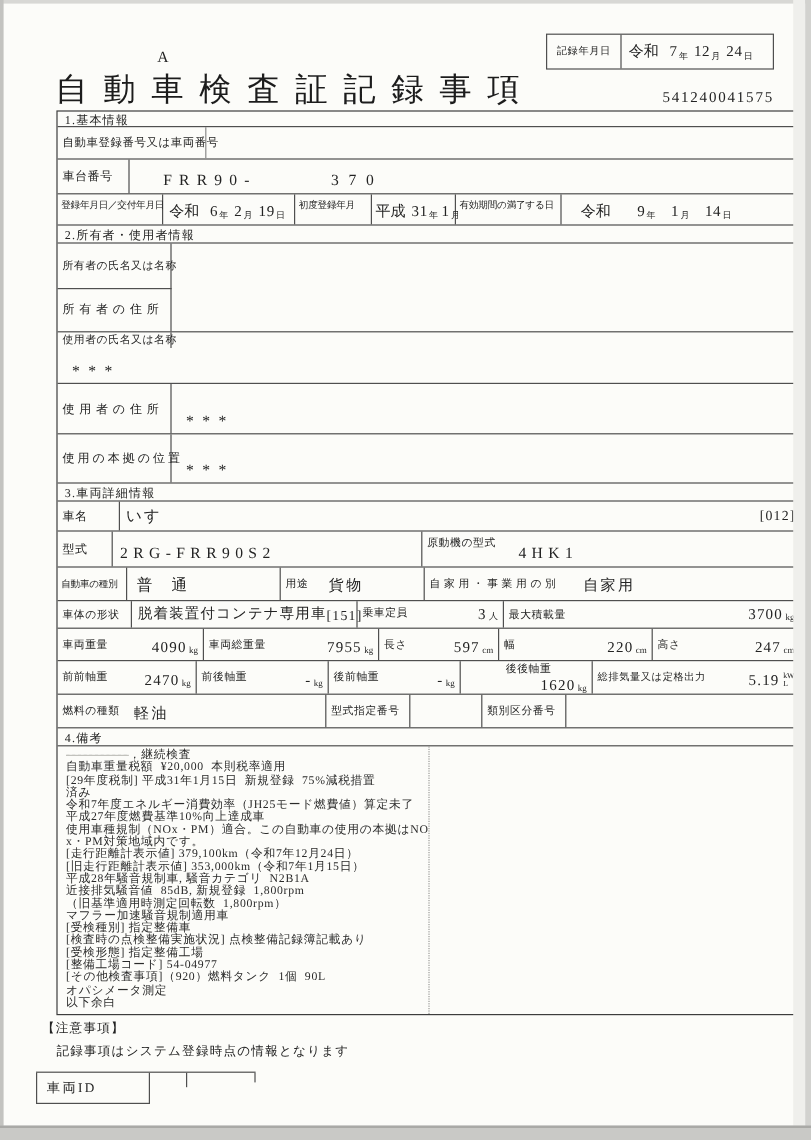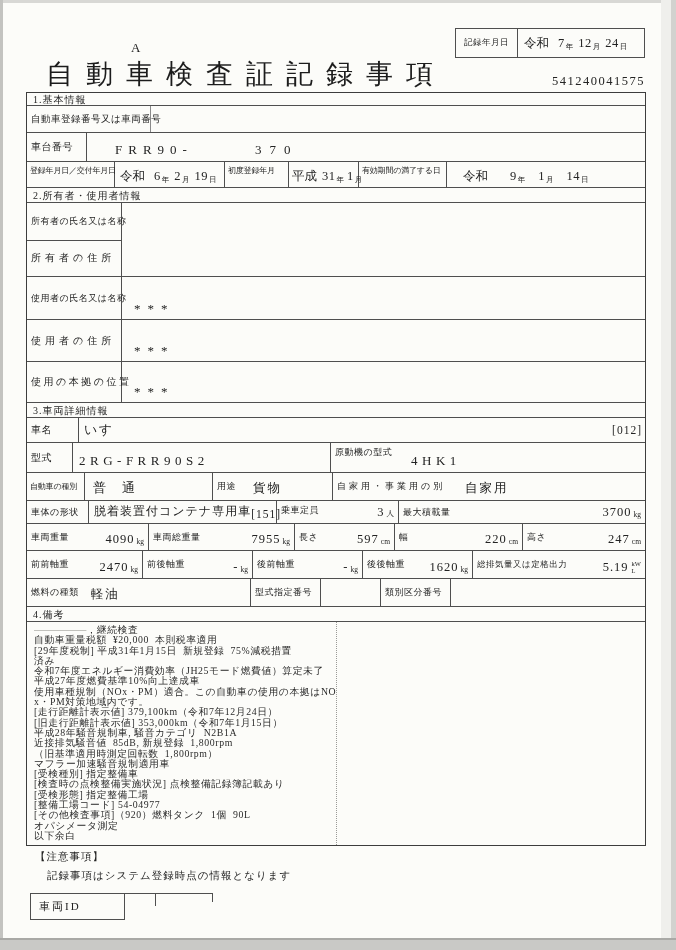--- a/index.html
+++ b/index.html
@@ -35,21 +35,21 @@
 
   
   .edate{display:flex;align-items:baseline;white-space:nowrap;}
   .edate .era{font-size:12.5px;margin-right:9px;}
   .edate .n{font-size:12.5px;letter-spacing:0.5px;}
   .edate .u{font-size:7.5px;margin:0 5px 0 1px;position:relative;top:2px;}
   .edate.widegap .era{margin-right:22px;}
   .edate.widegap .u{margin-right:13px;}
 
   
-  .form{position:absolute;left:26px;top:92px;width:620px;border:1px solid var(--line-dark);background:var(--paper);z-index:2;}
+  .form{position:absolute;left:47px;top:92px;width:620px;border:1px solid var(--line-dark);background:var(--paper);z-index:2;}
   .frow{display:flex;border-bottom:1px solid var(--line);position:relative;}
   .frow.noline{border-bottom:none;gap:28px;}
   .frow.labelline{border-bottom:none;}
   .frow.labelline::after{content:"";position:absolute;left:0;bottom:-1px;width:95px;height:1px;background:var(--line);}
   .shead{font-size:10px;padding:1px 0 0 6px;letter-spacing:1px;align-items:center;}
   .c{border-right:1px solid var(--line);display:flex;align-items:center;position:relative;min-width:0;}
   .c.nbr{border-right:none;}
   .c.fx{flex:1;}
   .lbl{font-size:10px;letter-spacing:0.5px;padding-left:4px;white-space:nowrap;}
   .lbl-tiny{font-size:8px;letter-spacing:-0.2px;padding-left:3px;white-space:nowrap;}
@@ -194,21 +194,21 @@
     <div class="c fx nbr"></div>
   </div>
 
   <div class="frow" style="height:37px;">
     <div class="c" style="width:95px;">
       <span class="lbl spaced-lbl">所有者の住所</span>
     </div>
     <div class="c fx nbr"></div>
   </div>
 
-  <div class="frow" style="height:43px;">
+  <div class="frow" style="height:43px;flex-direction:column;">
     <div class="c" style="width:95px;">
       <span class="lbl-sm">使用者の氏名又は名称</span>
     </div>
     <div class="c fx nbr">
       <span class="stars">***</span>
     </div>
   </div>
 
   <div class="frow" style="height:42px;">
     <div class="c" style="width:95px;">
@@ -355,21 +355,21 @@
           <span class="unit">kg</span>
         </span>
     </div>
     <div class="c" style="width:110px;">
       <span class="lbl-sm">後前軸重</span>
       <span class="rightval">
           <span class="num">-</span>
           <span class="unit">kg</span>
         </span>
     </div>
-    <div class="c" style="width:110px;">
+    <div class="c" style="width:110px;flex-direction:column;">
       <span class="lbl-sm">後後軸重</span>
       <span class="rightval">
           <span class="num">1620</span>
           <span class="unit">kg</span>
         </span>
     </div>
     <div class="c fx nbr">
       <span class="lbl-sm" style="font-size:8.5px;letter-spacing:0.5px;">総排気量又は定格出力</span>
       <span class="rightval">
         <span class="num">5.19</span>

